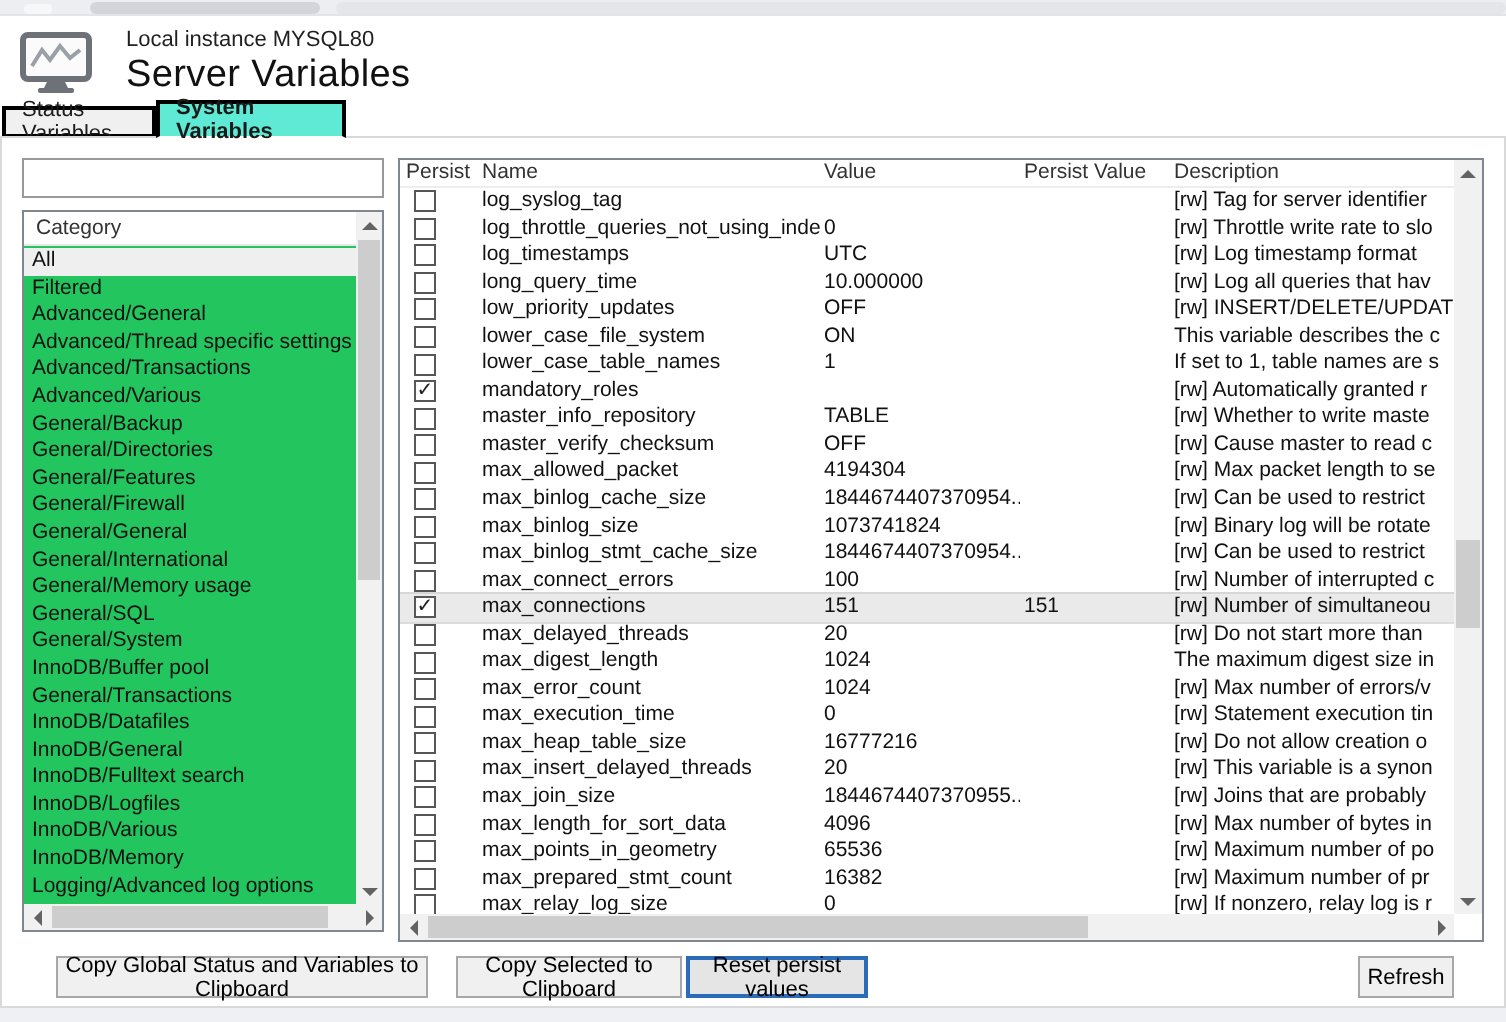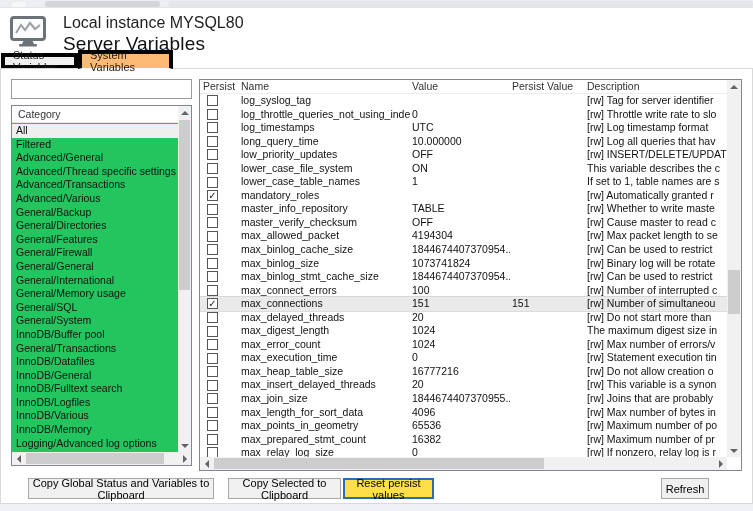--- a/index.html
+++ b/index.html
@@ -9,29 +9,29 @@
   
   .top-strip { position:absolute; left:0; top:0; width:753px; height:8px; background:#eceef1; border-bottom:1px solid #e2e4e8; }
   .top-strip .seg1 { position:absolute; left:12px; top:2px; width:14px; height:5px; background:#f6f7f9; border-radius:2px; }
   .top-strip .seg2 { position:absolute; left:45px; top:1px; width:115px; height:6px; background:#d3d5da; border-radius:3px; }
   .top-strip .seg3 { position:absolute; left:168px; top:1px; width:585px; height:6px; background:#e4e6ea; border-radius:3px; }
 
   
   .header { position:absolute; left:0; top:8px; width:753px; height:44px; background:#fff; }
   .hicon { position:absolute; left:10px; top:8px; width:38px; height:32px; }
   .htext { position:absolute; left:63px; top:6px; }
-  .subtitle { font-size:16px; color:#1f1f1f; }
+  .subtitle { font-size:11px; color:#1f1f1f; }
   .title { font-size:19px; color:#111; margin-top:1px; letter-spacing:0.2px; }
 
   
   .tabbar { position:absolute; left:0; top:50px; width:753px; height:19px; }
   .tab { position:absolute; bottom:0; font-size:11px; padding:0 8px; display:flex; align-items:center;
-         border:4px solid #000000; background:#f0f0f0; height:16px; color:#1a1a1a; }
+         border:2px solid #000000; background:#f0f0f0; height:16px; color:#1a1a1a; }
   .tab.inactive { left:1px; width:77px; }
-  .tab.active { left:78px; width:95px; height:19px; background:#fdba74; border-bottom:1px solid #fff; z-index:3; }
+  .tab.active { left:78px; width:95px; height:19px; background:#5eead4; border-bottom:1px solid #fff; z-index:3;font-weight:bold; }
 
   
   .main-panel { position:absolute; left:0; top:68px; width:753px; height:436px;
     background:#fff; border:1px solid #d9d9d9; }
   .bottom-strip { position:absolute; left:0; top:504px; width:753px; height:7px; background:#eef0f4; }
 
   
   .filter-input { position:absolute; left:10px; top:10px; width:181px; height:20px;
     border:1px solid #999; background:#fff; font-size:11px; padding:0 4px;
     font-family:"Liberation Sans","DejaVu Sans",sans-serif; }
@@ -71,22 +71,22 @@
   .grid-header .c-persist { padding-left:3px; align-items:flex-start; }
   .checkbox { width:11px; height:11px; border:1px solid #565656; background:#fff; flex:none;
     font-size:10px; line-height:9px; text-align:center; color:#222; }
 
   
   .btn { position:absolute; top:409px; height:21px; background:#f0f0f0; border:1px solid #a7a7a7;
     font-size:11px; color:#000; display:flex; align-items:center; justify-content:center;
     font-family:"Liberation Sans","DejaVu Sans",sans-serif; }
   .btn-copy-global { left:27px; width:186px; }
   .btn-copy-selected { left:227px; width:113px; }
-  .btn-reset { left:342px; width:91px; border:2px solid #2a6cb8; background:#fde047; }
-  .btn-refresh { left:660px; width:48px; }
+  .btn-reset { left:342px; width:91px; border:2px solid #2a6cb8; background:#e5e5e5; }
+  .btn-refresh { left:678px; width:48px; }
 </style>
 </head>
 <body>
 
 <div class="top-strip">
   <div class="seg1"></div>
   <div class="seg2"></div>
   <div class="seg3"></div>
 </div>
 

